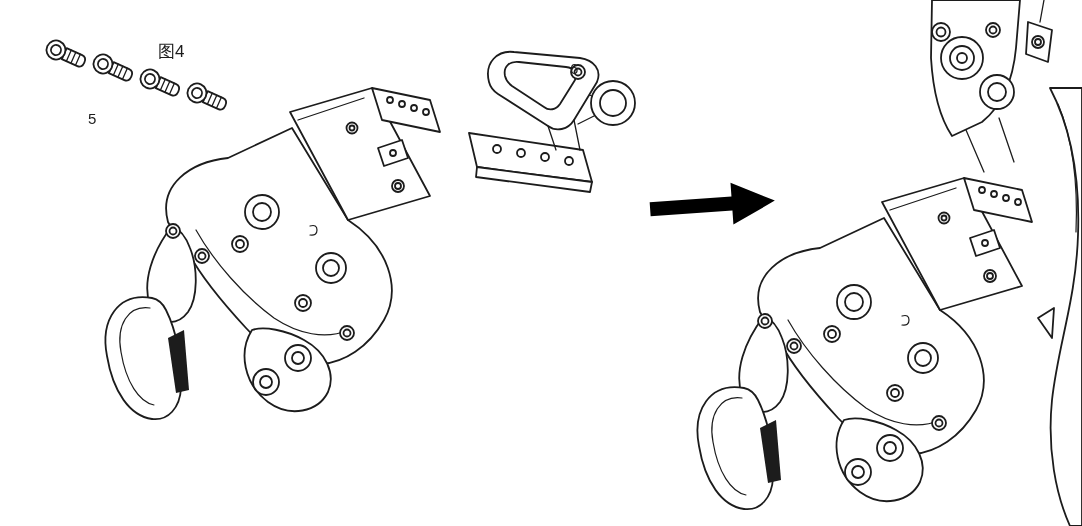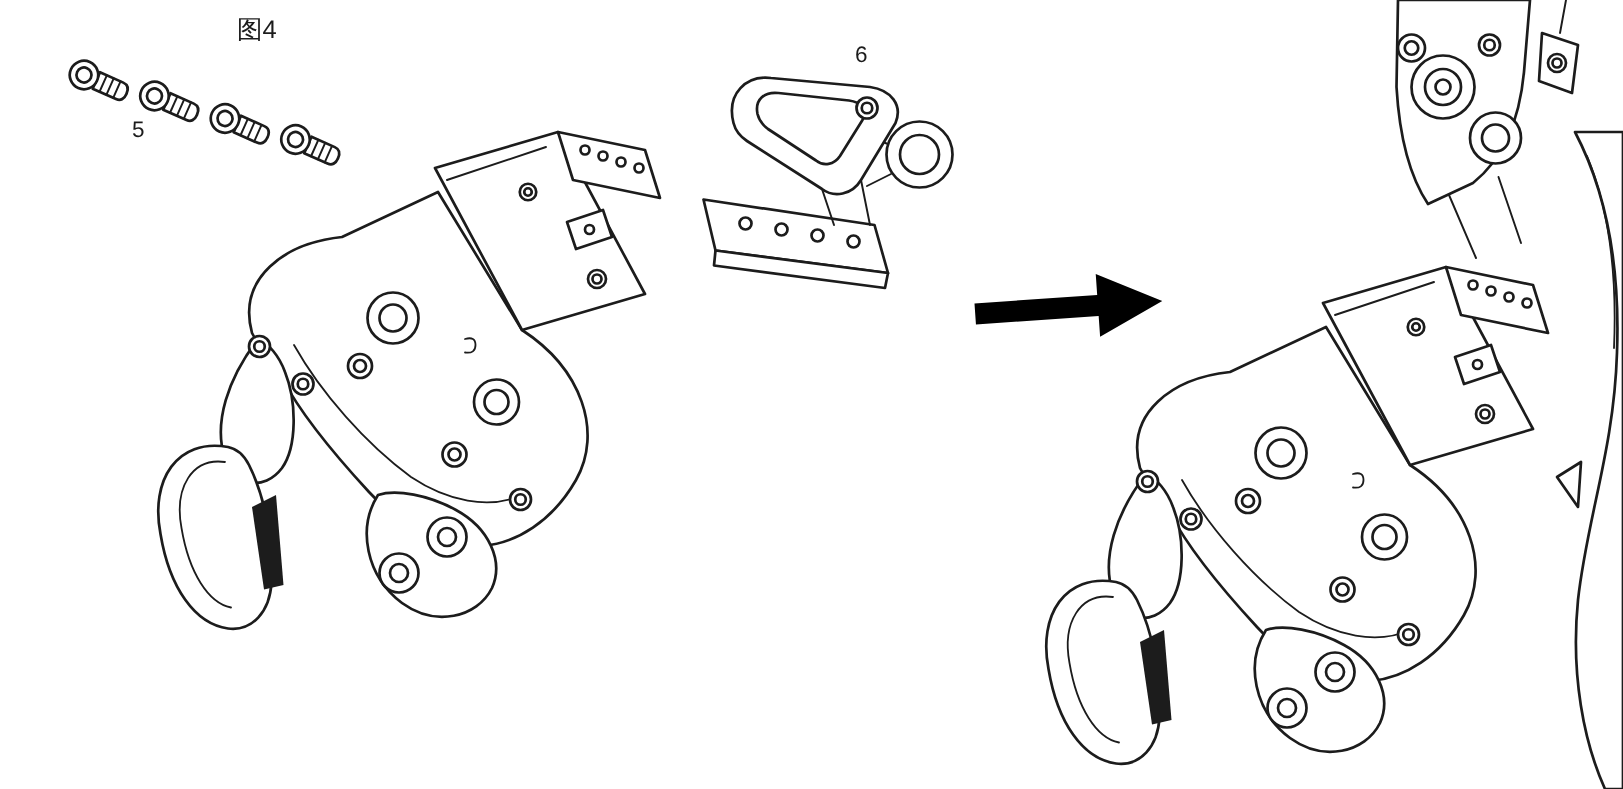--- a/index.html
+++ b/index.html
@@ -19,20 +19,21 @@
   .part{fill:var(--background);stroke:var(--line);stroke-width:1.8;stroke-linejoin:round;stroke-linecap:round;}
   .thin{fill:none;stroke:var(--line);stroke-width:1.2;stroke-linecap:round;}
   .dark{fill:var(--line);stroke:none;}
   .arrowfill{fill:var(--arrow);stroke:none;}
   line{stroke:var(--line);stroke-width:1.3;stroke-linecap:round;}
   .label{
     position:absolute;
     color:var(--line);
     font-family:"Liberation Sans", sans-serif;
     user-select:none;
+    margin-top:32px;
   }
   #figure-caption{left:158px;top:8px;font-size:17px;}
   #callout-5{left:88px;top:78px;font-size:15px;}
   #callout-6{left:570px;top:28px;font-size:15px;}
 </style>
 </head>
 <body>
 
 <div id="canvas">
 

